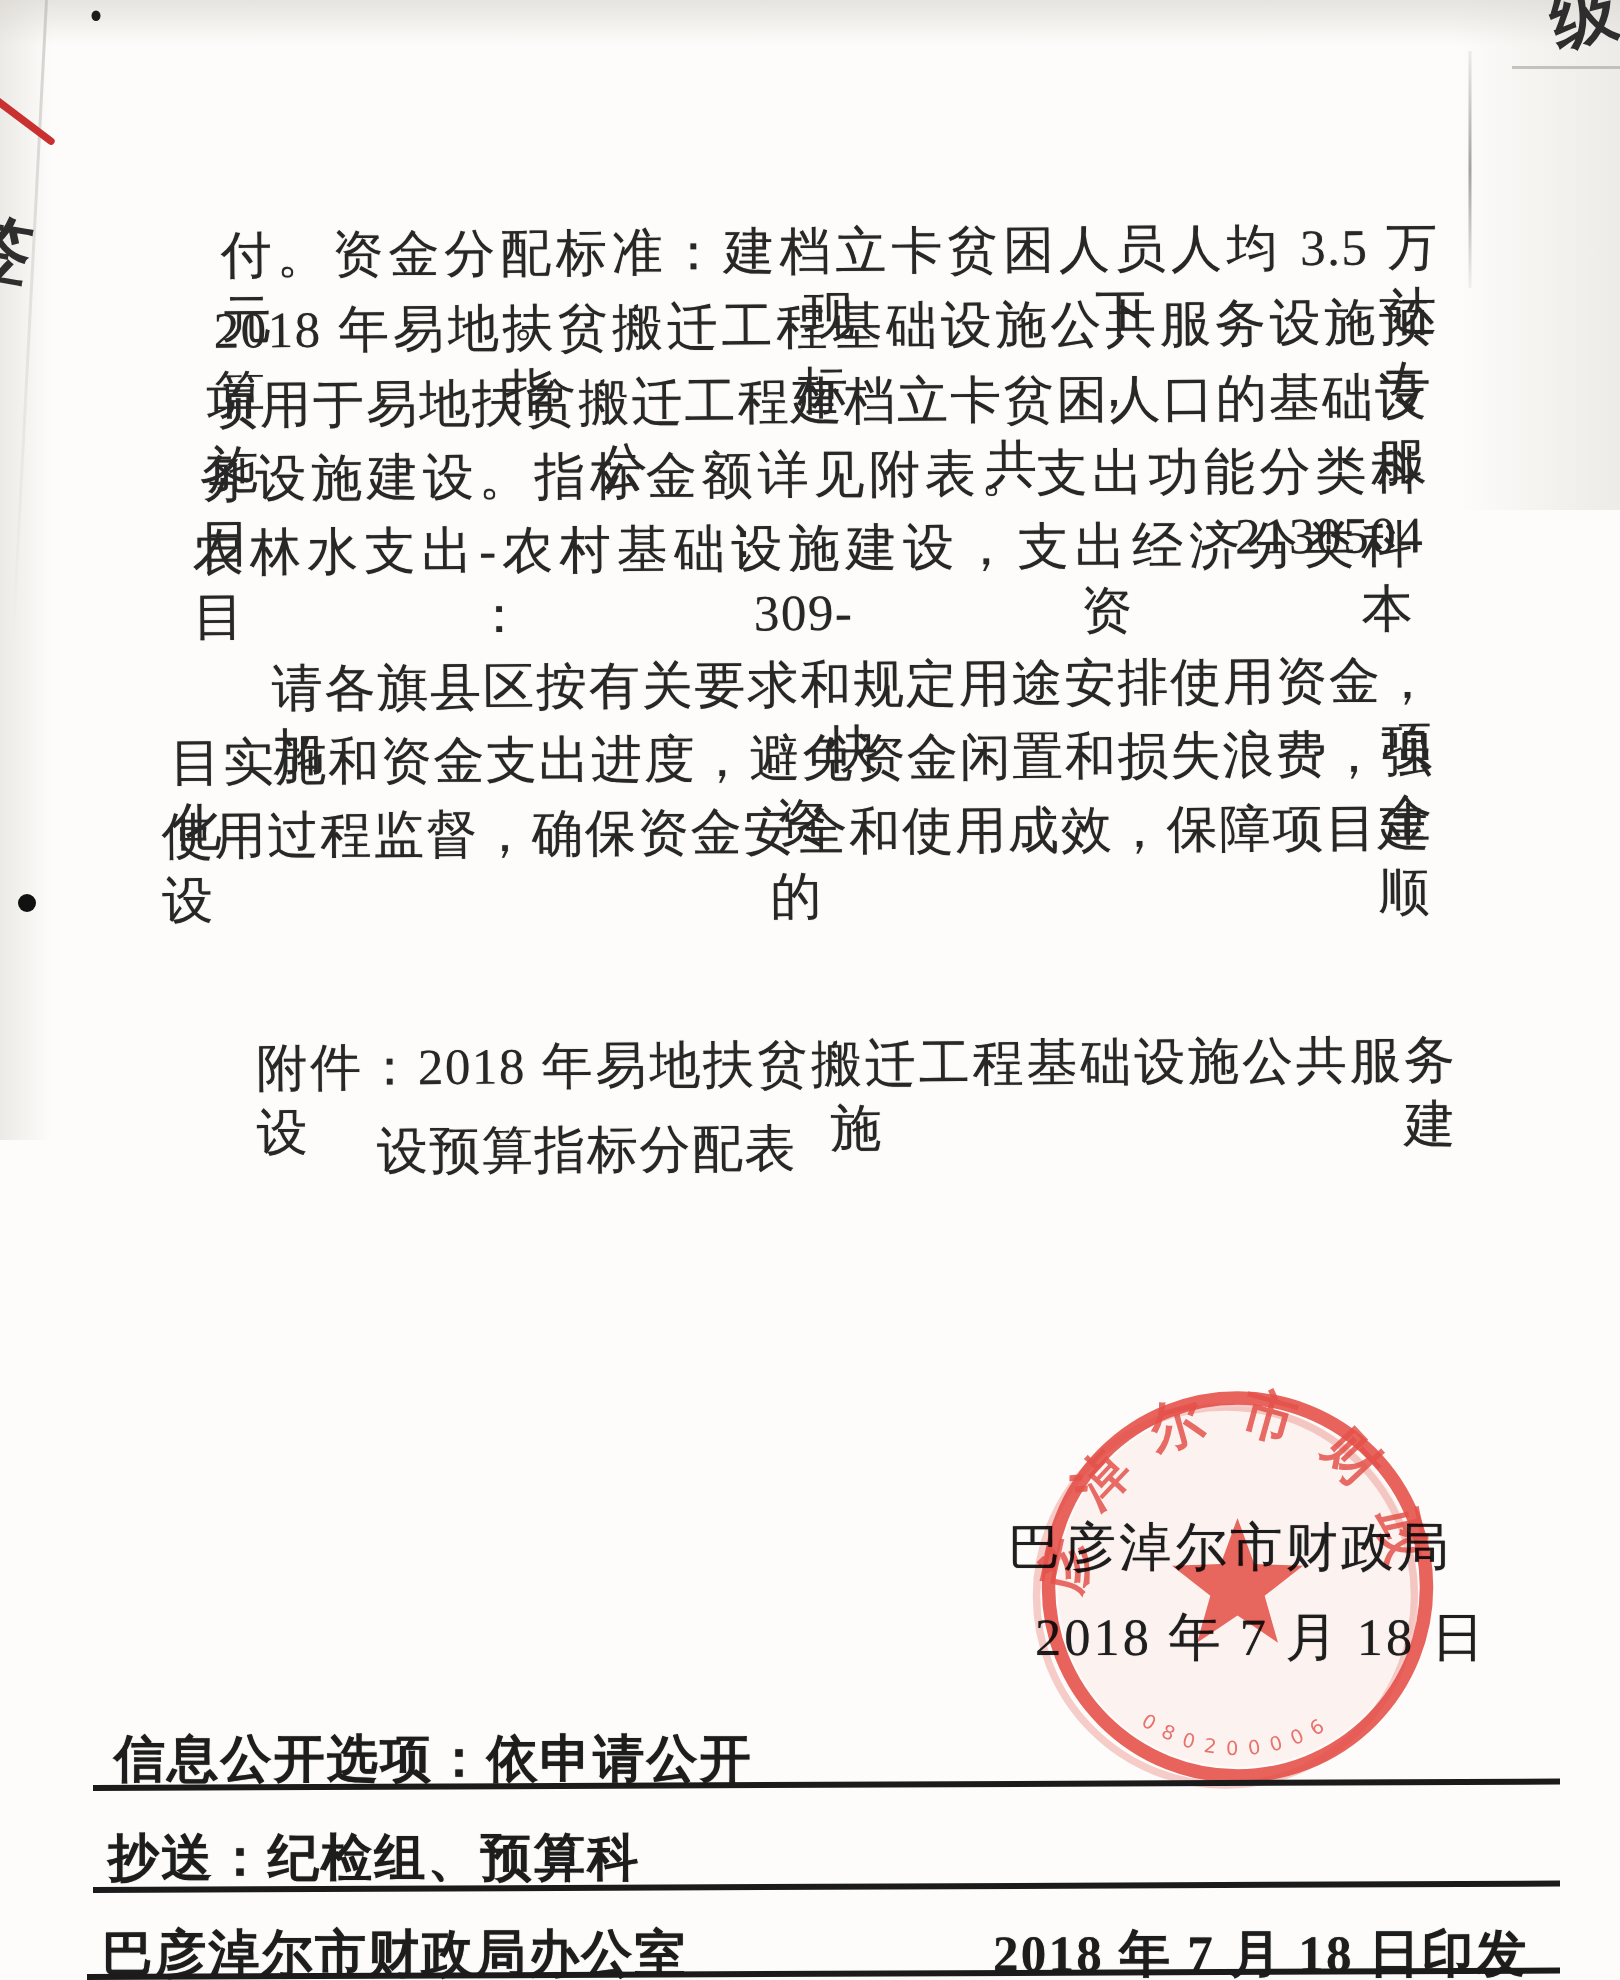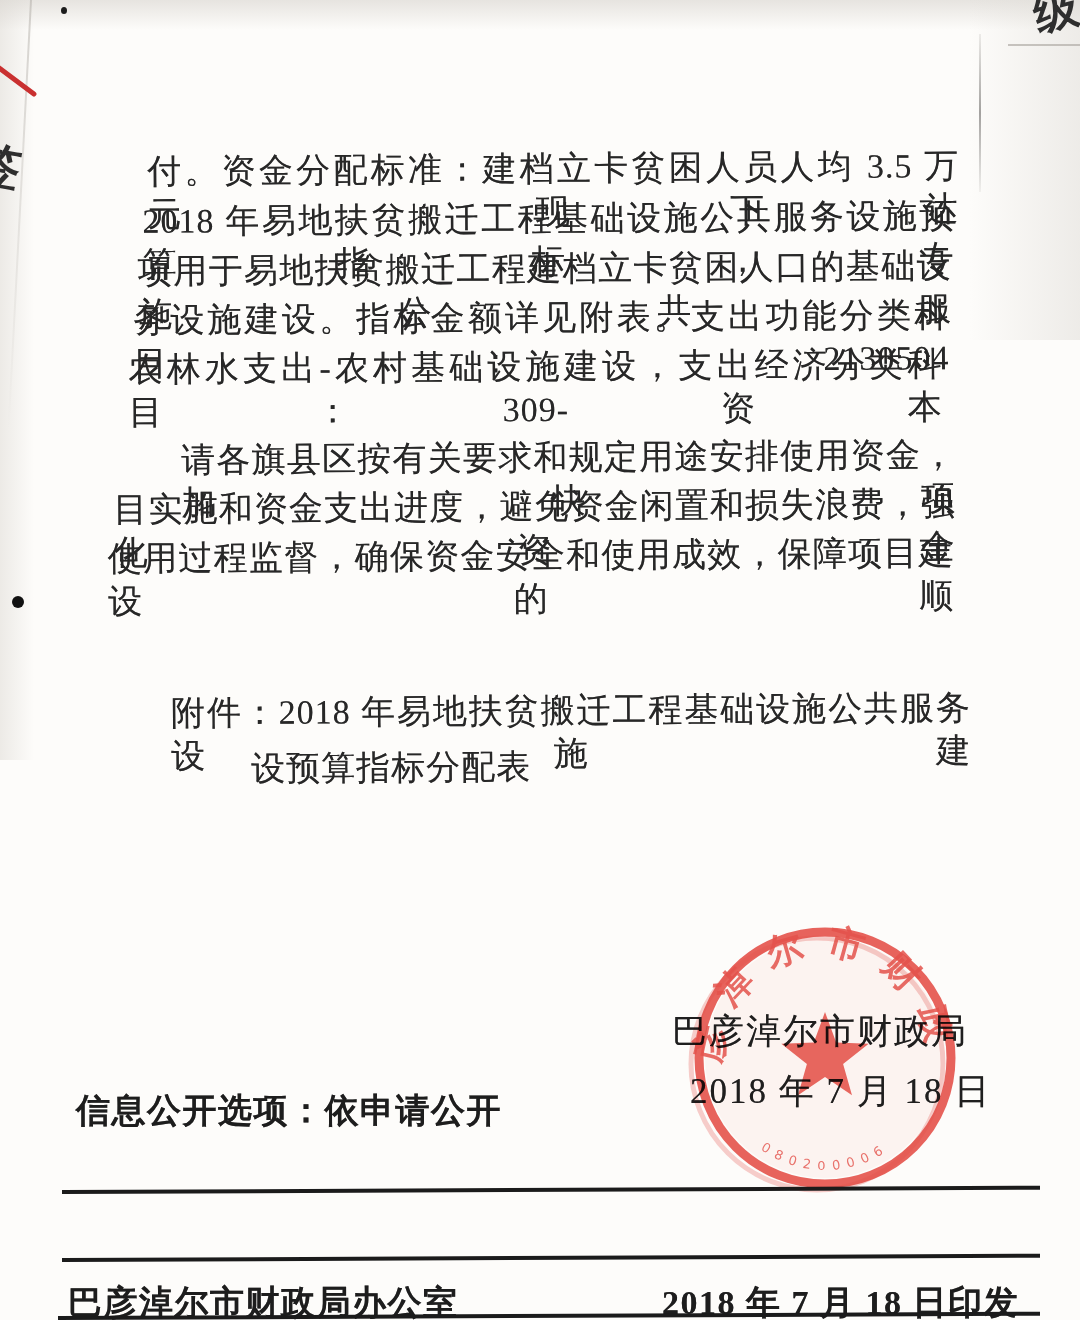--- a/index.html
+++ b/index.html
@@ -92,22 +92,23 @@
     <circle cx="140" cy="140" r="120" fill="#e4453e" opacity="0.05"></circle>
     <polygon points="140,94 151.2,124.6 183.7,125.8 158.1,145.9 167,177.2 140,159 113,177.2 121.9,145.9 96.3,125.8 128.8,124.6" fill="#e4453e" opacity="0.88"></polygon>
     <text font-size="36" fill="#e4453e" opacity="0.85" letter-spacing="20" font-family="Liberation Serif, DejaVu Serif, serif" font-weight="bold">
       <textPath href="#arcTop" startOffset="50%" text-anchor="middle">巴彦淖尔市财政局</textPath>
     </text>
     <text font-size="13" fill="#e4453e" opacity="0.8" letter-spacing="7" font-family="DejaVu Sans, sans-serif">
       <textPath href="#arcBot" startOffset="50%" text-anchor="middle">1508020000648</textPath>
     </text>
   </svg>
 
-  <div class="foot" style="left:76px;top:1088px">信息公开选项：依申请公开</div>
+  <div class="foot" style="left:76px;top:1150px">信息公开选项：依申请公开</div>
   <div class="rule" style="left:62px;top:1190px;width:978px"></div>
 
+  <div class="foot" style="left:72px;top:1216px">抄送：纪检组、预算科</div>
   <div class="rule" style="left:62px;top:1258px;width:978px"></div>
 
   <div class="foot" style="left:68px;top:1280px">巴彦淖尔市财政局办公室</div>
   <div class="foot" style="left:662px;top:1280px">2018 年 7 月 18 日印发</div>
   <div class="rule" style="left:58px;top:1316px;width:982px;height:4px"></div>
 
 </div>
 
 </body></html>

